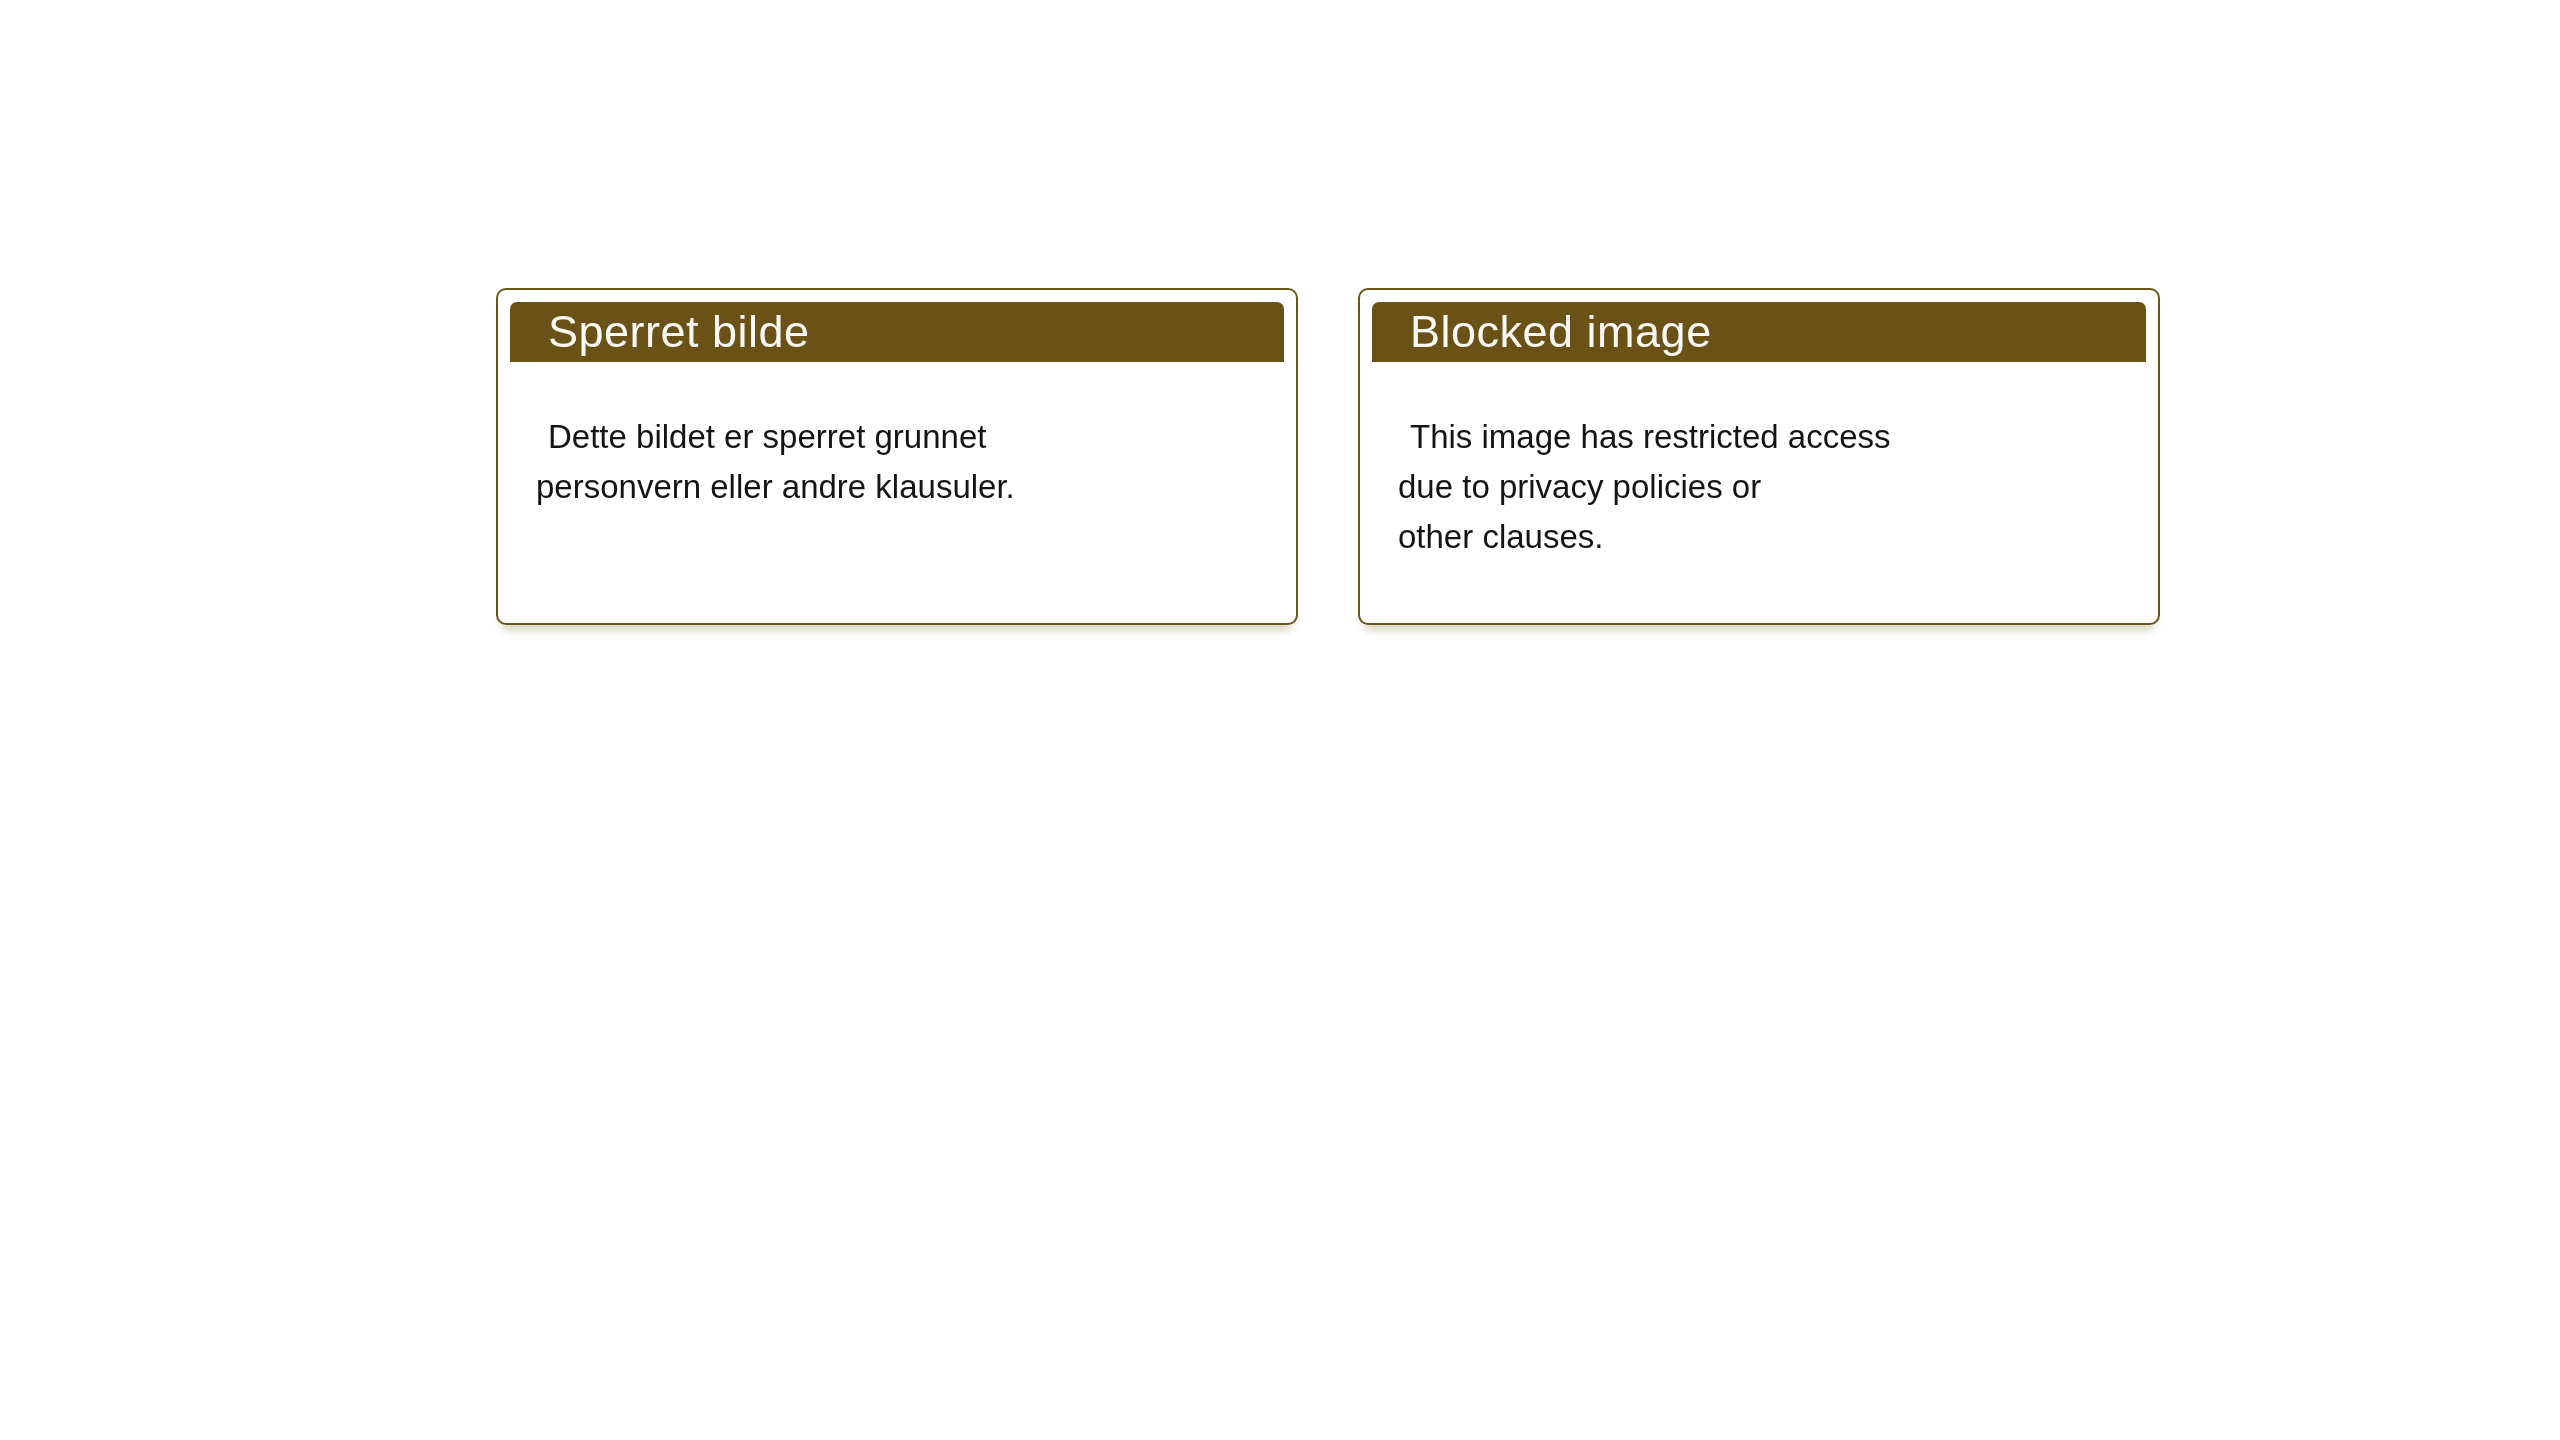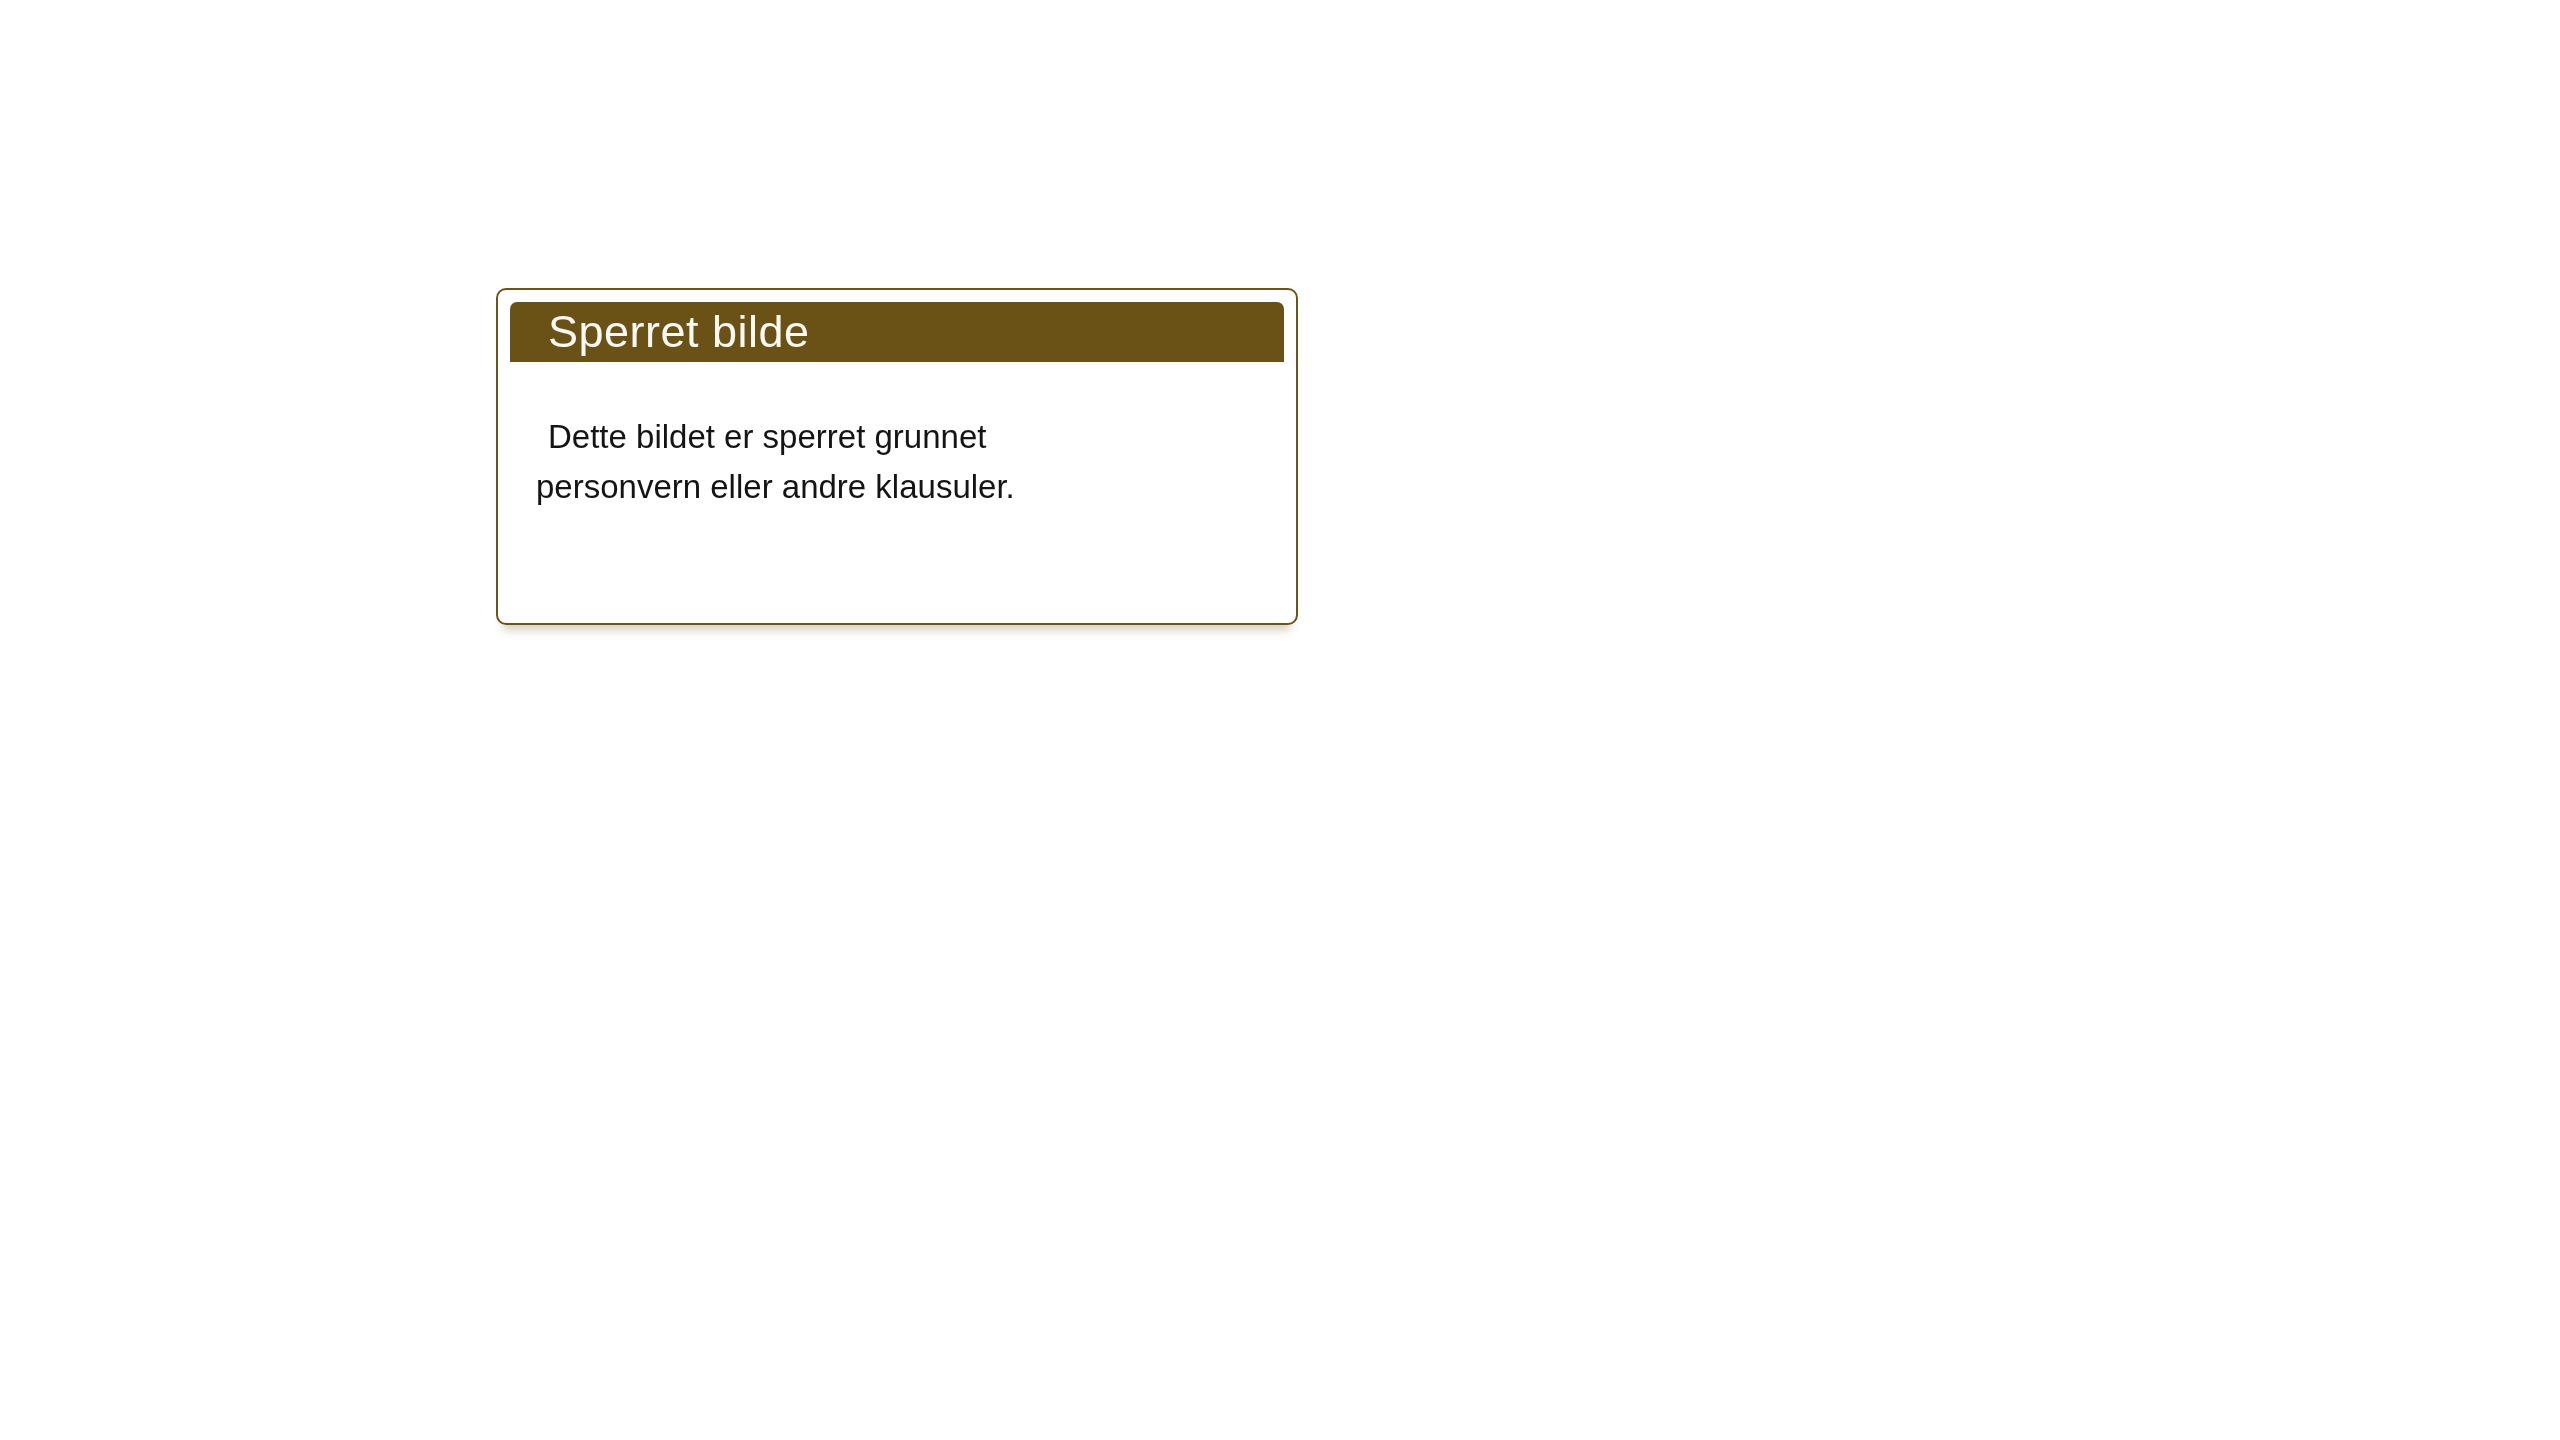--- a/index.html
+++ b/index.html
@@ -70,14 +70,24 @@
   <div class="notice-card card-left">
     <div class="card-header">
       <span class="card-title">Sperret bilde</span>
     </div>
     <div class="card-body">
       <span class="card-body-text">Dette bildet er sperret grunnet
 personvern eller andre klausuler.</span>
     </div>
   </div>
 
+  <div class="notice-card card-right">
+    <div class="card-header">
+      <span class="card-title">Blocked image</span>
+    </div>
+    <div class="card-body">
+      <span class="card-body-text">This image has restricted access
+due to privacy policies or
+other clauses.</span>
+    </div>
+  </div>
 
 </div>
 
 </body></html>

